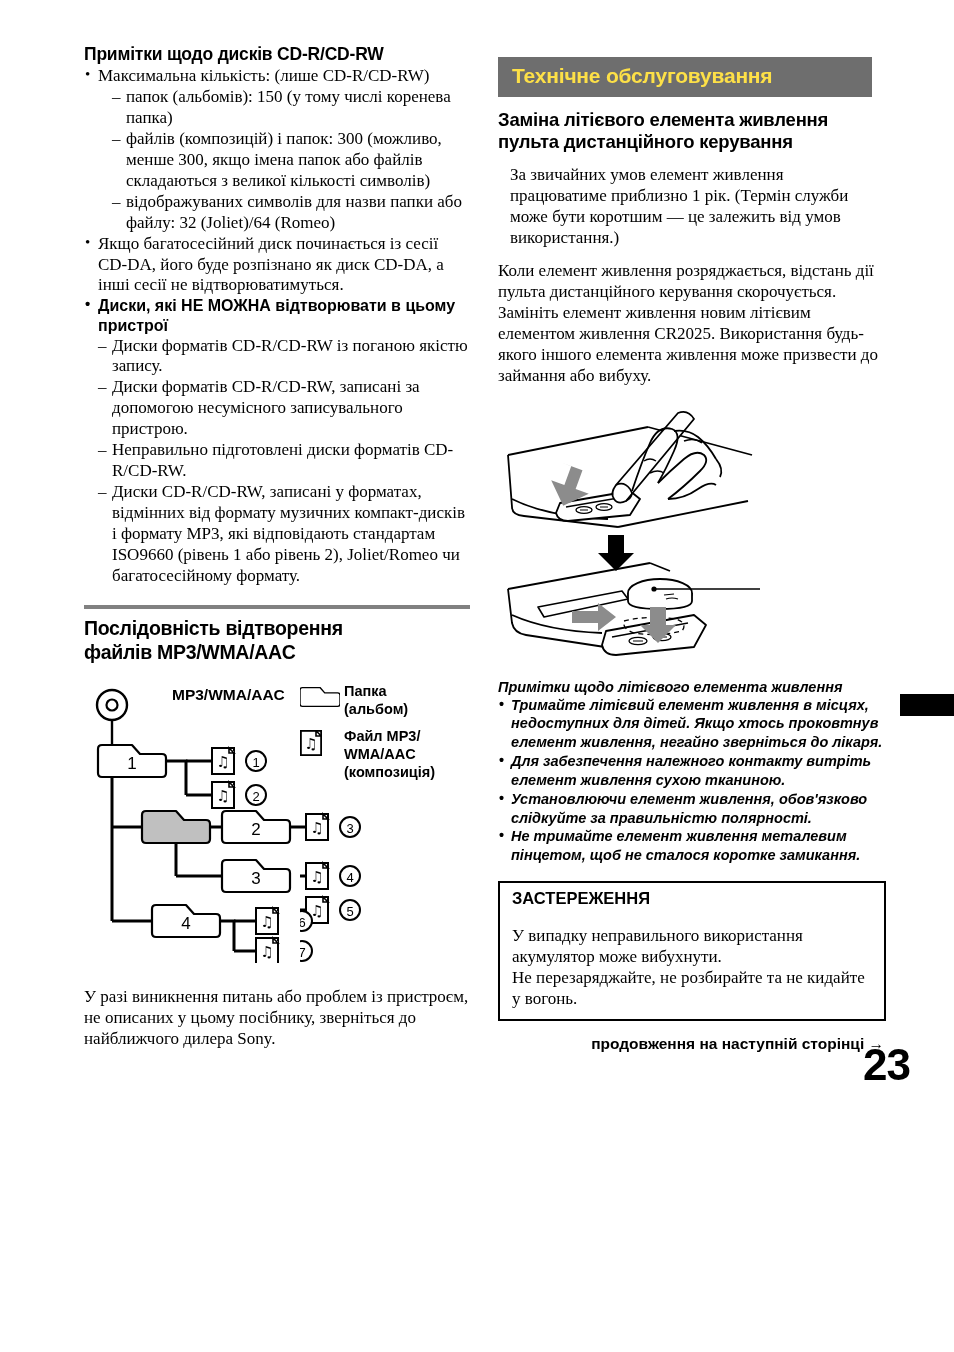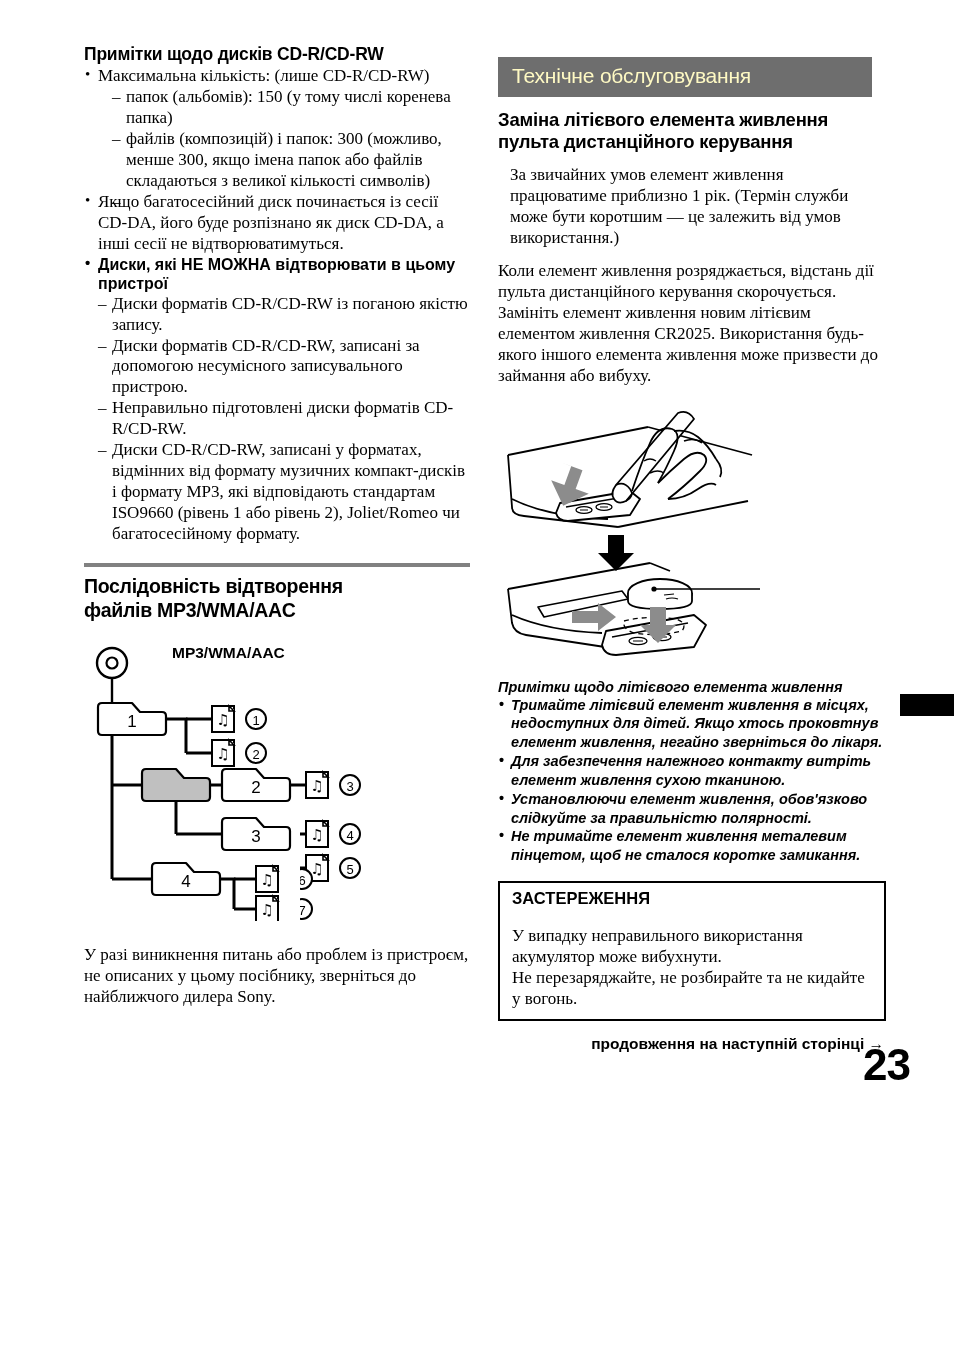--- a/index.html
+++ b/index.html
@@ -104,23 +104,23 @@
   .rule {
     border: 0;
     border-top: 4px solid #818181;
     margin: 18px 0 8px 0;
     width: 100%;
   }
 
   
   .section-bar {
     background: #6e6e6e;
-    color: #fef9c3;
-    font-family: "Liberation Sans", sans-serif;
-    font-weight: normal;
+    color: #fde047;
+    font-family: "Liberation Sans", sans-serif;
+    font-weight: bold;
     font-size: 21px;
     padding: 7px 12px 9px 14px;
     letter-spacing: -0.2px;
     width: 374px;
     box-sizing: border-box;
   }
 
   
   .notes-title {
     font-family: "Liberation Sans", sans-serif;
@@ -273,20 +273,21 @@
           <li>
             <span class="dash">–</span>
             <span>папок (альбомів): 150 (у тому числі коренева папка)</span>
           </li>
           <li>
             <span class="dash">–</span>
             <span>файлів (композицій) і папок: 300 (можливо, менше 300, якщо імена папок або файлів складаються з великої кількості символів)</span>
           </li>
           <li>
             <span class="dash">–</span>
+            <span>відображуваних символів для назви папки або файлу: 32 (Joliet)/64 (Romeo)</span>
           </li>
         </ul>
       </li>
 
       <li>
         <span class="bul">•</span>
         <span>Якщо багатосесійний диск починається із сесії CD-DA, його буде розпізнано як диск CD-DA, а інші сесії не відтворюватимуться.</span>
       </li>
 
       <li class="bold-sans">
@@ -428,20 +429,44 @@
         <text x="50" y="233" font-family="Liberation Sans, sans-serif" font-size="13" text-anchor="middle" fill="#000">5</text>
       </svg>
 
       <svg class="tree-svg" style="left:216px; top:0;" width="170" height="290" viewBox="0 0 170 290">
         <circle cx="2" cy="238" r="10" fill="#fff" stroke="#000" stroke-width="2"></circle>
         <text x="2" y="244" font-family="Liberation Sans, sans-serif" font-size="13" text-anchor="middle" fill="#000">6</text>
         <circle cx="2" cy="268" r="10" fill="#fff" stroke="#000" stroke-width="2"></circle>
         <text x="2" y="274" font-family="Liberation Sans, sans-serif" font-size="13" text-anchor="middle" fill="#000">7</text>
       </svg>
 
+      <div class="legend">
+        <div class="legend-row">
+          <div class="legend-ico">
+            <svg width="40" height="24" viewBox="0 0 68 32">
+              <path d="M0,4 Q0,0 4,0 L34,0 L42,9 L64,9 Q68,9 68,13 L68,28 Q68,32 64,32 L4,32 Q0,32 0,28 Z" fill="#ffffff" stroke="#000" stroke-width="2.4" stroke-linejoin="round"></path>
+            </svg>
+          </div>
+          <div class="legend-txt">
+            Папка<br>(альбом)
+          </div>
+        </div>
+        <div class="legend-row">
+          <div class="legend-ico">
+            <svg width="22" height="26" viewBox="0 0 22 26">
+              <rect x="0.8" y="0.8" width="20.4" height="24.4" fill="#ffffff" stroke="#000" stroke-width="2"></rect>
+              <text x="11" y="19" font-family="DejaVu Sans, sans-serif" font-size="15" text-anchor="middle" fill="#000">♫</text>
+              <path d="M16,0.8 L21.2,6 L16,6 Z" fill="#ffffff" stroke="#000" stroke-width="1.6"></path>
+            </svg>
+          </div>
+          <div class="legend-txt">
+            Файл MP3/<br>WMA/AAC<br>(композиція)
+          </div>
+        </div>
+      </div>
     </div>
 
     <p class="tail-text" style="margin:24px 0 0 0;">У разі виникнення питань або проблем із пристроєм, не описаних у цьому посібнику, зверніться до найближчого дилера Sony.</p>
   </div>
 
   <div class="col-right">
 
     <div class="section-bar">Технічне обслуговування</div>
 
     <h3 class="h-sans-bold" style="font-size:18.5px; margin-top:12px; margin-bottom:2px; width:370px;">Заміна літієвого елемента живлення пульта дистанційного керування</h3>

